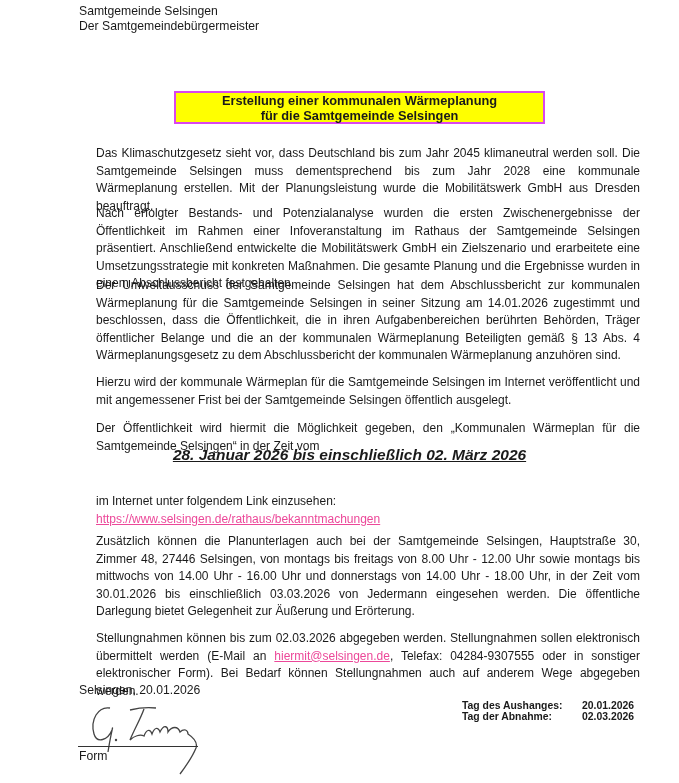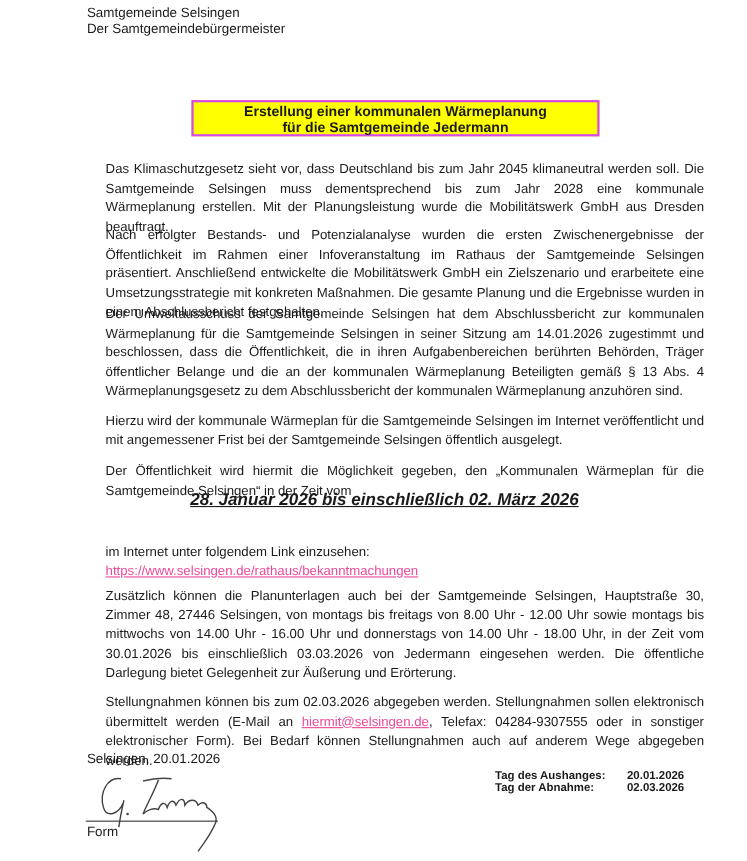--- a/index.html
+++ b/index.html
@@ -38,36 +38,36 @@
     .p6 { top: 481px; }
     .link { color: #ec4899; text-decoration: underline; }
     .p7 { top: 521px; }
     .p8 { top: 618px; }
     .place-date { position: absolute; left: 79px; top: 683px; font-size: 12.2px; }
     .signature { position: absolute; left: 88px; top: 700px; width: 130px; height: 75px; }
     .sig-line { position: absolute; left: 78px; top: 746px; width: 120px; height: 1px; background: #333; }
     .signer { position: absolute; left: 79px; top: 749px; font-size: 12.2px; }
     .posting { position: absolute; left: 450px; top: 700px; font-weight: bold; font-size: 10.4px; line-height: 11px; }
     .posting .row { display: flex; }
-    .posting .lbl { width: 120px; }
+    .posting .lbl { width: 120px; margin-left: 12px; }
   </style>
 </head>
 <body>
 
 <div class="page">
 
   <div class="sender">
     <div>Samtgemeinde Selsingen</div>
     <div>Der Samtgemeindebürgermeister</div>
   </div>
 
 
   <div class="subject-box">
     <div>Erstellung einer kommunalen Wärmeplanung</div>
-    <div>für die Samtgemeinde Jedermann</div>
+    <div>für die Samtgemeinde Selsingen</div>
   </div>
 
   <div class="para p1">Das Klimaschutzgesetz sieht vor, dass Deutschland bis zum Jahr 2045 klimaneutral werden soll. Die Samtgemeinde Selsingen muss dementsprechend bis zum Jahr 2028 eine kommunale Wärmeplanung erstellen. Mit der Planungsleistung wurde die Mobilitätswerk GmbH aus Dresden beauftragt.</div>
   <div class="para p2">Nach erfolgter Bestands- und Potenzialanalyse wurden die ersten Zwischenergebnisse der Öffentlichkeit im Rahmen einer Infoveranstaltung im Rathaus der Samtgemeinde Selsingen präsentiert. Anschließend entwickelte die Mobilitätswerk GmbH ein Zielszenario und erarbeitete eine Umsetzungsstrategie mit konkreten Maßnahmen. Die gesamte Planung und die Ergebnisse wurden in einem Abschlussbericht festgehalten.</div>
   <div class="para p3">Der Umweltausschuss der Samtgemeinde Selsingen hat dem Abschlussbericht zur kommunalen Wärmeplanung für die Samtgemeinde Selsingen in seiner Sitzung am 14.01.2026 zugestimmt und beschlossen, dass die Öffentlichkeit, die in ihren Aufgabenbereichen berührten Behörden, Träger öffentlicher Belange und die an der kommunalen Wärmeplanung Beteiligten gemäß § 13 Abs. 4 Wärmeplanungsgesetz zu dem Abschlussbericht der kommunalen Wärmeplanung anzuhören sind.</div>
   <div class="para p4">Hierzu wird der kommunale Wärmeplan für die Samtgemeinde Selsingen im Internet veröffentlicht und mit angemessener Frist bei der Samtgemeinde Selsingen öffentlich ausgelegt.</div>
   <div class="para p5">Der Öffentlichkeit wird hiermit die Möglichkeit gegeben, den „Kommunalen Wärmeplan für die Samtgemeinde Selsingen“ in der Zeit vom</div>
 
   <div class="period">28. Januar 2026 bis einschließlich 02. März 2026</div>
 

